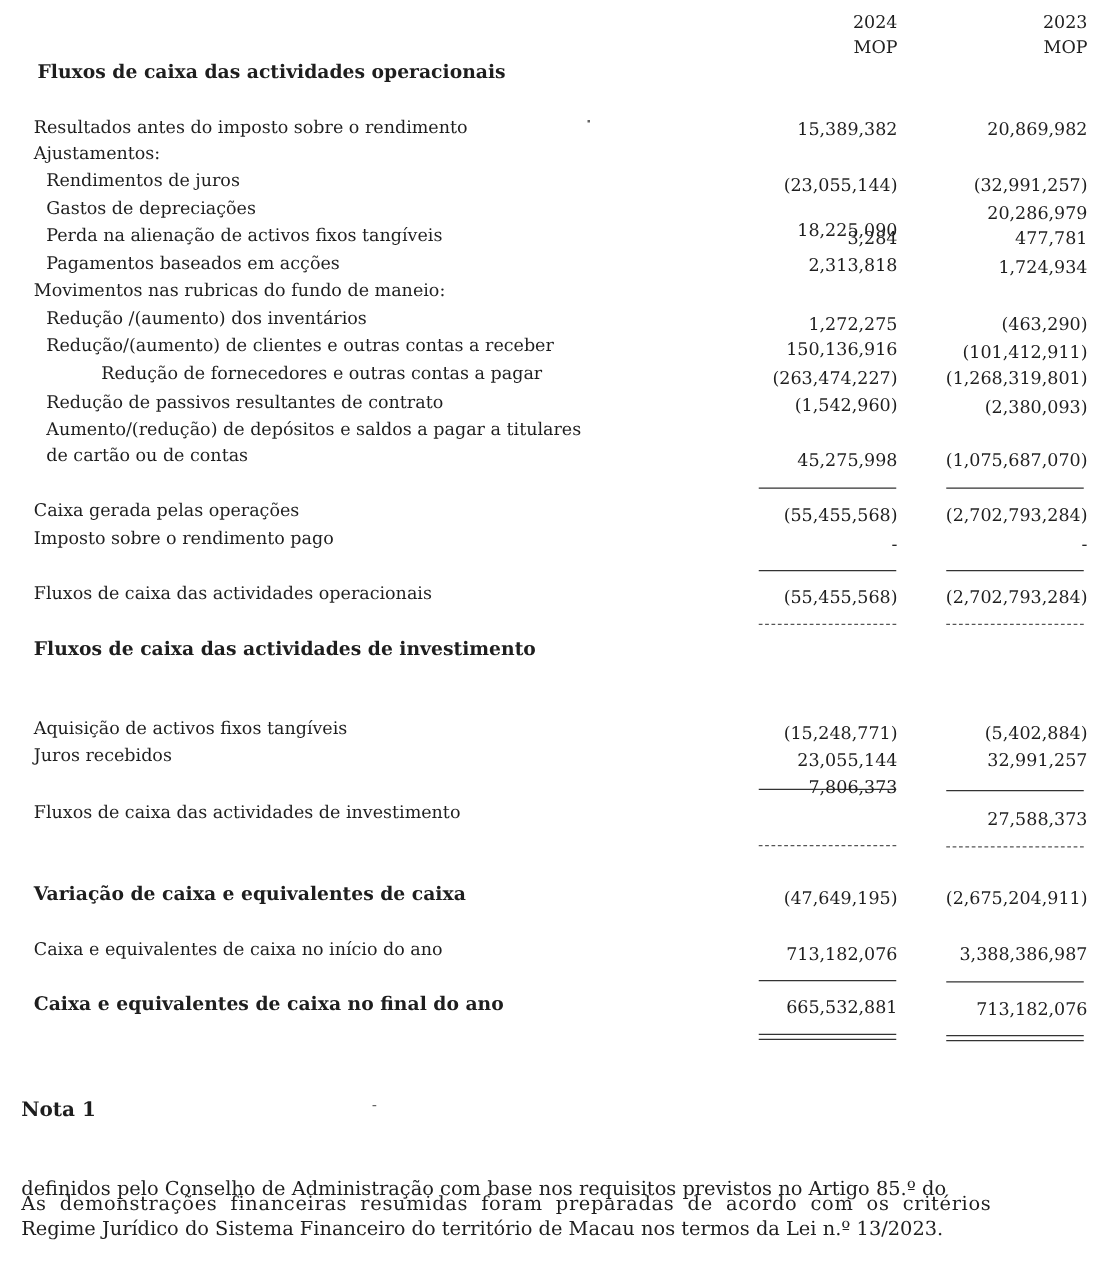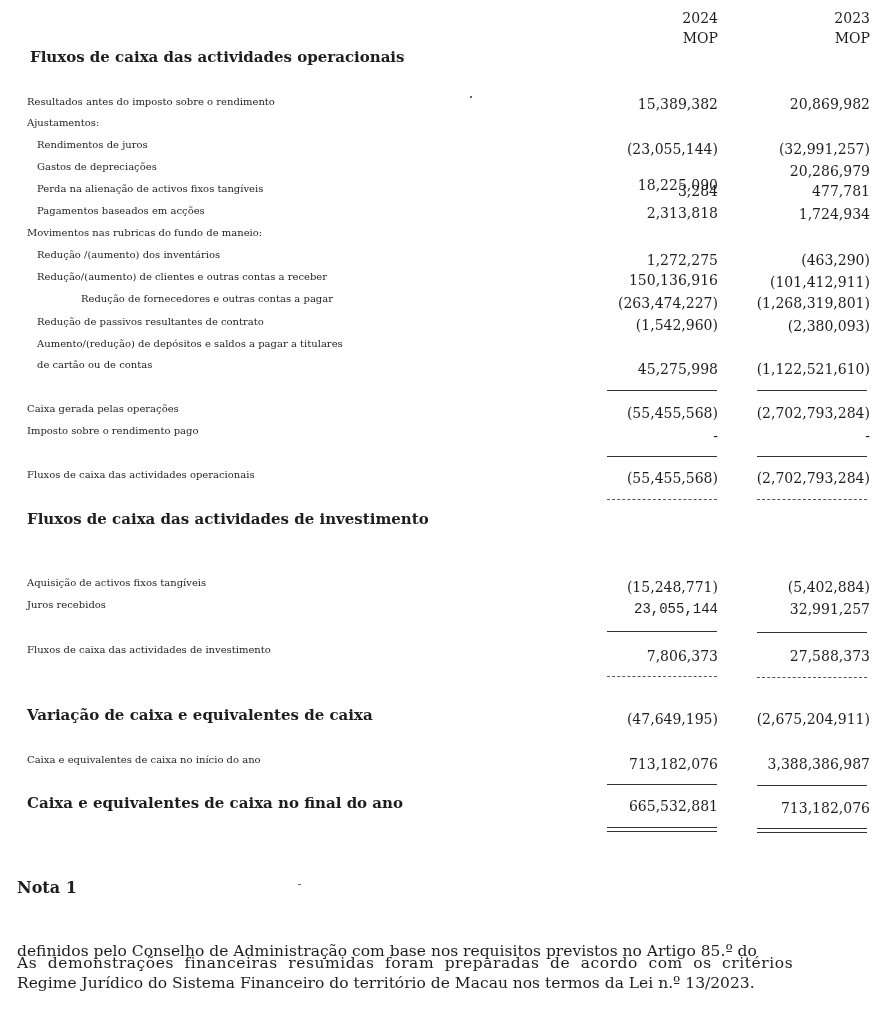--- a/index.html
+++ b/index.html
@@ -1,21 +1,21 @@
 <!DOCTYPE html>
 <html><head>
 <meta charset="utf-8">
 <style>
   html, body { margin: 0; padding: 0; background: #ffffff; }
   body {
     width: 891px; height: 1013px; position: relative; overflow: hidden;
     font-family: "DejaVu Serif", "Liberation Serif", serif;
     color: #1e1e1e;
   }
-  .t { position: absolute; white-space: nowrap; font-size: 10px; line-height: 18px; }
+  .t { position: absolute; white-space: nowrap; font-size: 14px; line-height: 18px; }
   .lbl { left: 27px; }
   .ind { left: 37px; }
   .bold { font-weight: bold; font-size: 15px; }
   .num { position: absolute; white-space: nowrap; font-size: 14px; line-height: 18px; text-align: right; }
   .c1 { right: 173px; }
   .c2 { right: 21px; }
   .hdr { position: absolute; text-align: right; font-size: 14px; line-height: 20px; }
   .rule { position: absolute; height: 0; border-top: 1px solid #333; }
   .r1 { left: 607px; width: 110px; }
   .r2 { left: 757px; width: 110px; }
@@ -88,21 +88,21 @@
 </div>
 <div>
   <div class="t ind" style="top:313px;">Redução de passivos resultantes de contrato</div>
   <div class="num c1" style="top:316px;">(1,542,960)</div>
   <div class="num c2" style="top:317px;">(2,380,093)</div>
 </div>
 <div>
   <div class="t ind" style="top:335px;">Aumento/(redução) de depósitos e saldos a pagar a titulares</div>
   <div class="t ind" style="top:356px;">de cartão ou de contas</div>
   <div class="num c1" style="top:360px;">45,275,998</div>
-  <div class="num c2" style="top:360px;">(1,122,521,610)</div>
+  <div class="num c2" style="top:360px;">(1,075,687,070)</div>
 </div>
 
 <div class="rule r1" style="top:390px;"></div>
 <div class="rule r2" style="top:390px;"></div>
 
 <div>
   <div class="t lbl" style="top:400px;">Caixa gerada pelas operações</div>
   <div class="num c1" style="top:404px;">(55,455,568)</div>
   <div class="num c2" style="top:404px;">(2,702,793,284)</div>
 </div>
@@ -125,30 +125,30 @@
 
 <div class="t bold" style="left:27px; top:510px;">Fluxos de caixa das actividades de investimento</div>
 
 <div>
   <div class="t lbl" style="top:574px;">Aquisição de activos fixos tangíveis</div>
   <div class="num c1" style="top:578px;">(15,248,771)</div>
   <div class="num c2" style="top:578px;">(5,402,884)</div>
 </div>
 <div>
   <div class="t lbl" style="top:596px;">Juros recebidos</div>
-  <div class="num c1" style="top:600px;font-family:Liberation Mono, monospace;">23,055,144</div>
+  <div class="num c1" style="top:600px;">23,055,144</div>
   <div class="num c2" style="top:600px;">32,991,257</div>
 </div>
 
 <div class="rule r1" style="top:631px;"></div>
 <div class="rule r2" style="top:632px;"></div>
 
 <div>
   <div class="t lbl" style="top:641px;">Fluxos de caixa das actividades de investimento</div>
-  <div class="num c1" style="top:647px;">7,806,373</div>
+  <div class="num c1" style="top:621px;">7,806,373</div>
   <div class="num c2" style="top:647px;">27,588,373</div>
 </div>
 <div class="rule r1 dash" style="top:676px;"></div>
 <div class="rule r2 dash" style="top:677px;"></div>
 
 <div>
   <div class="t lbl bold" style="top:706px;">Variação de caixa e equivalentes de caixa</div>
   <div class="num c1" style="top:710px;">(47,649,195)</div>
   <div class="num c2" style="top:710px;">(2,675,204,911)</div>
 </div>

